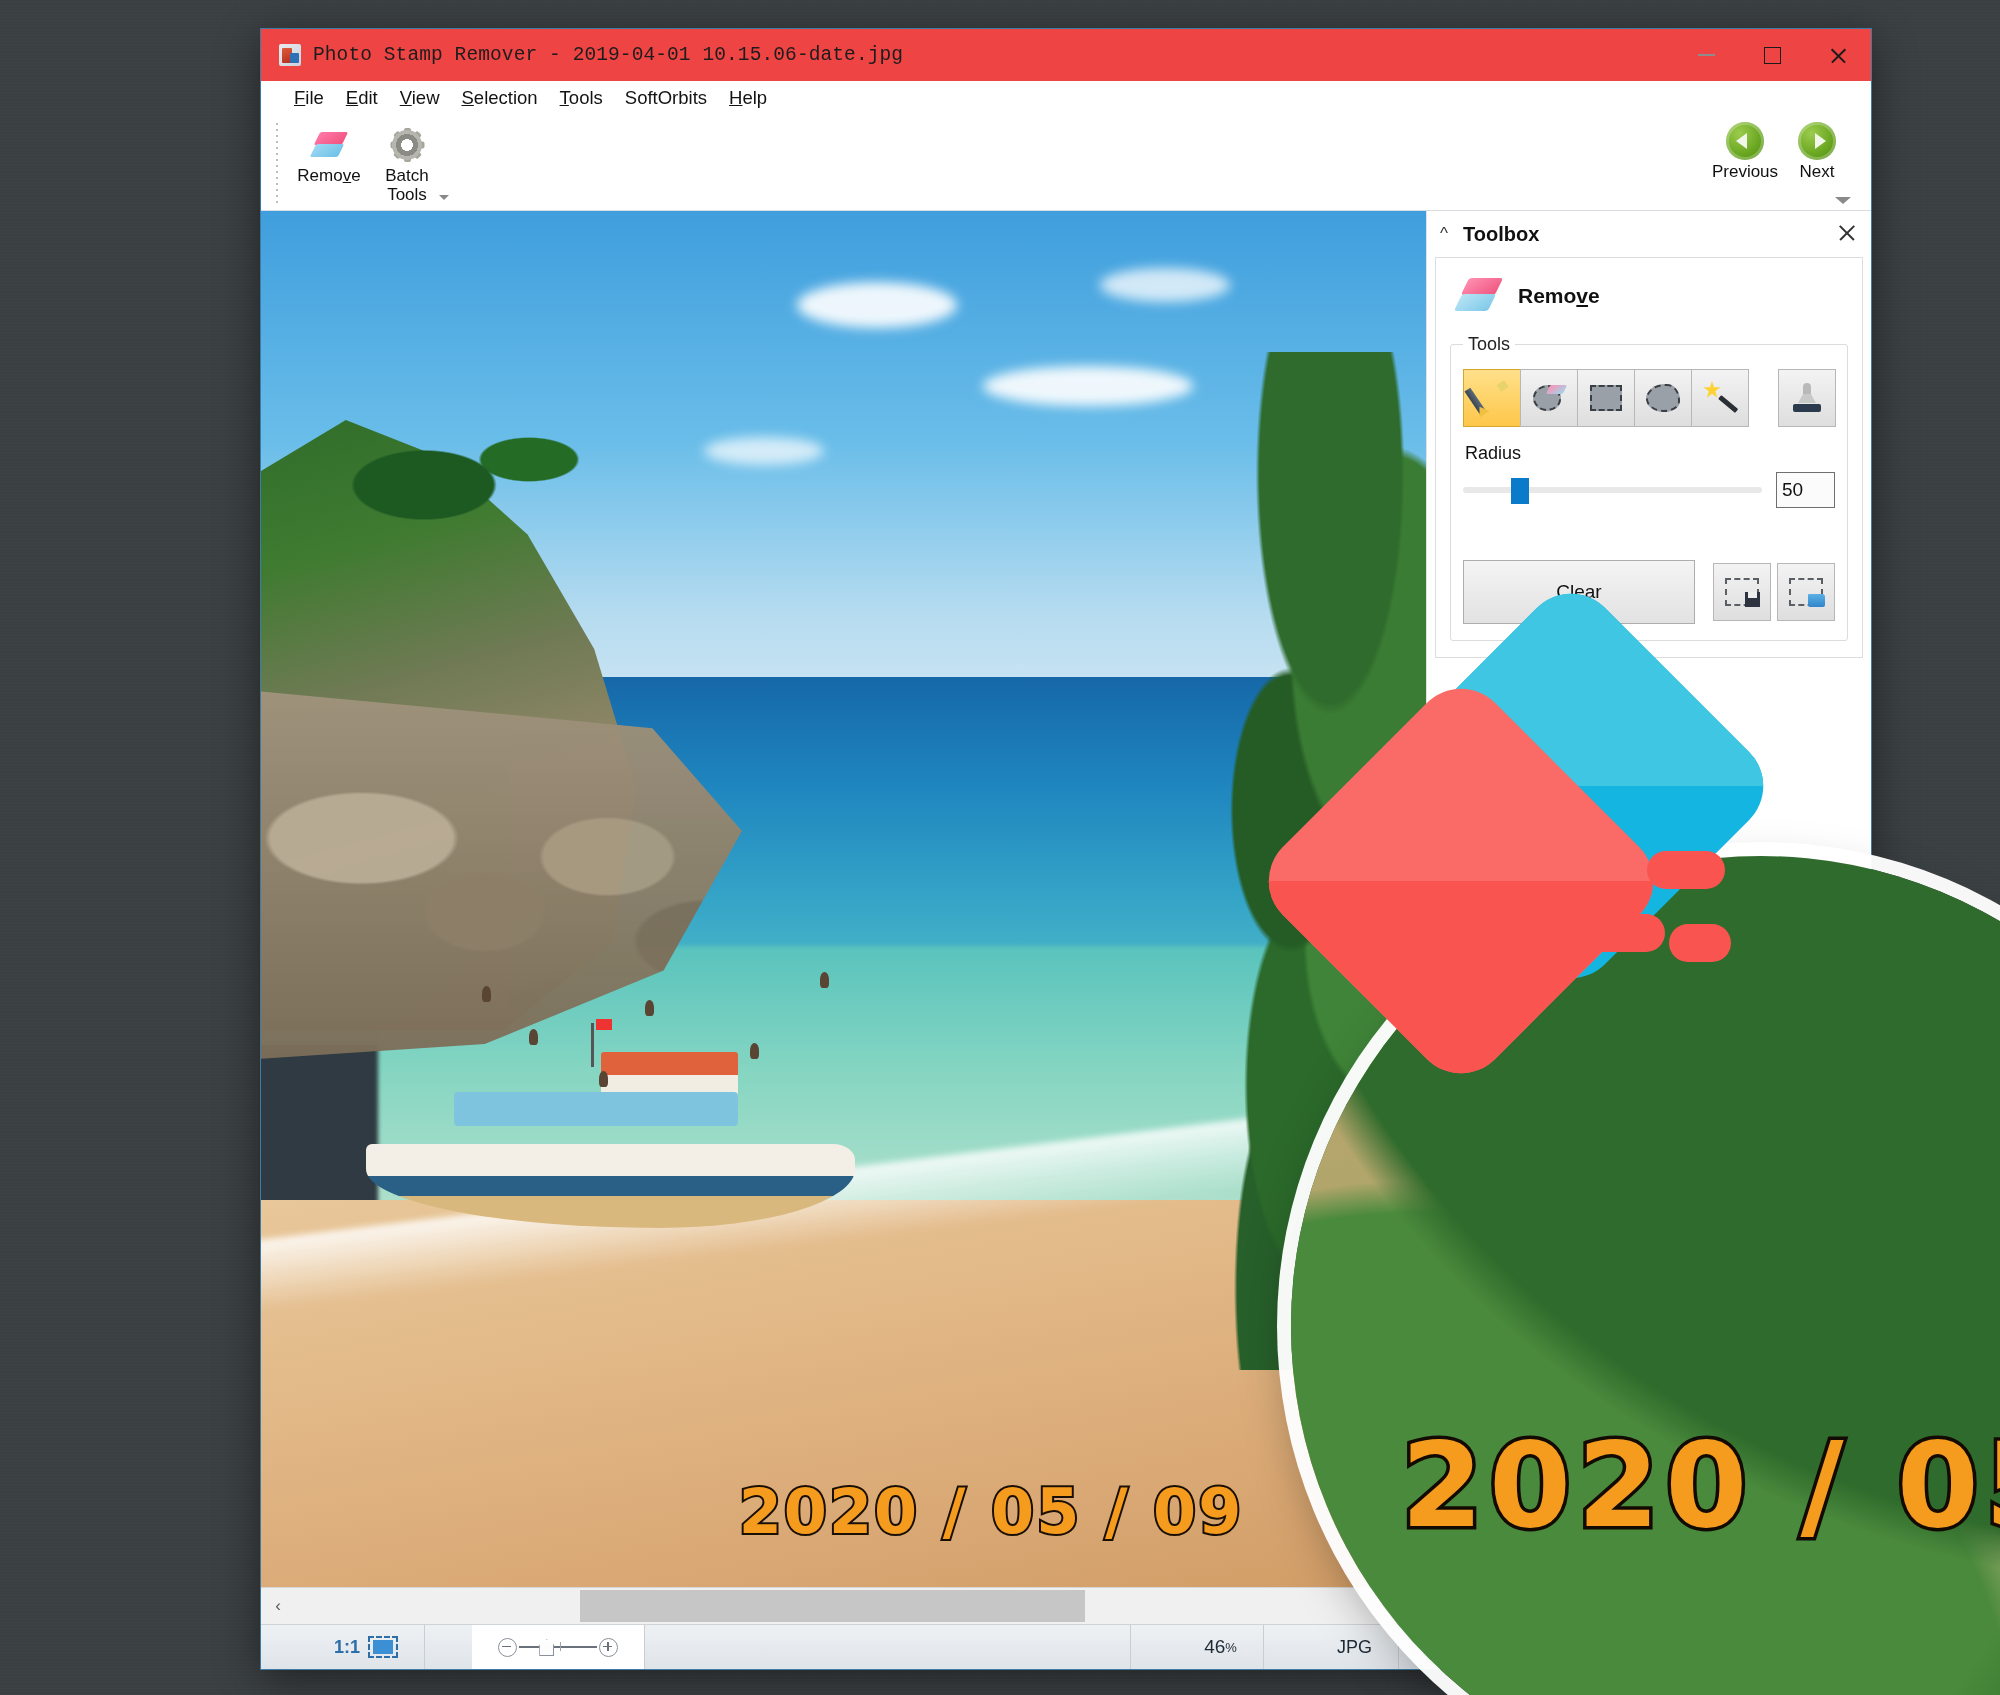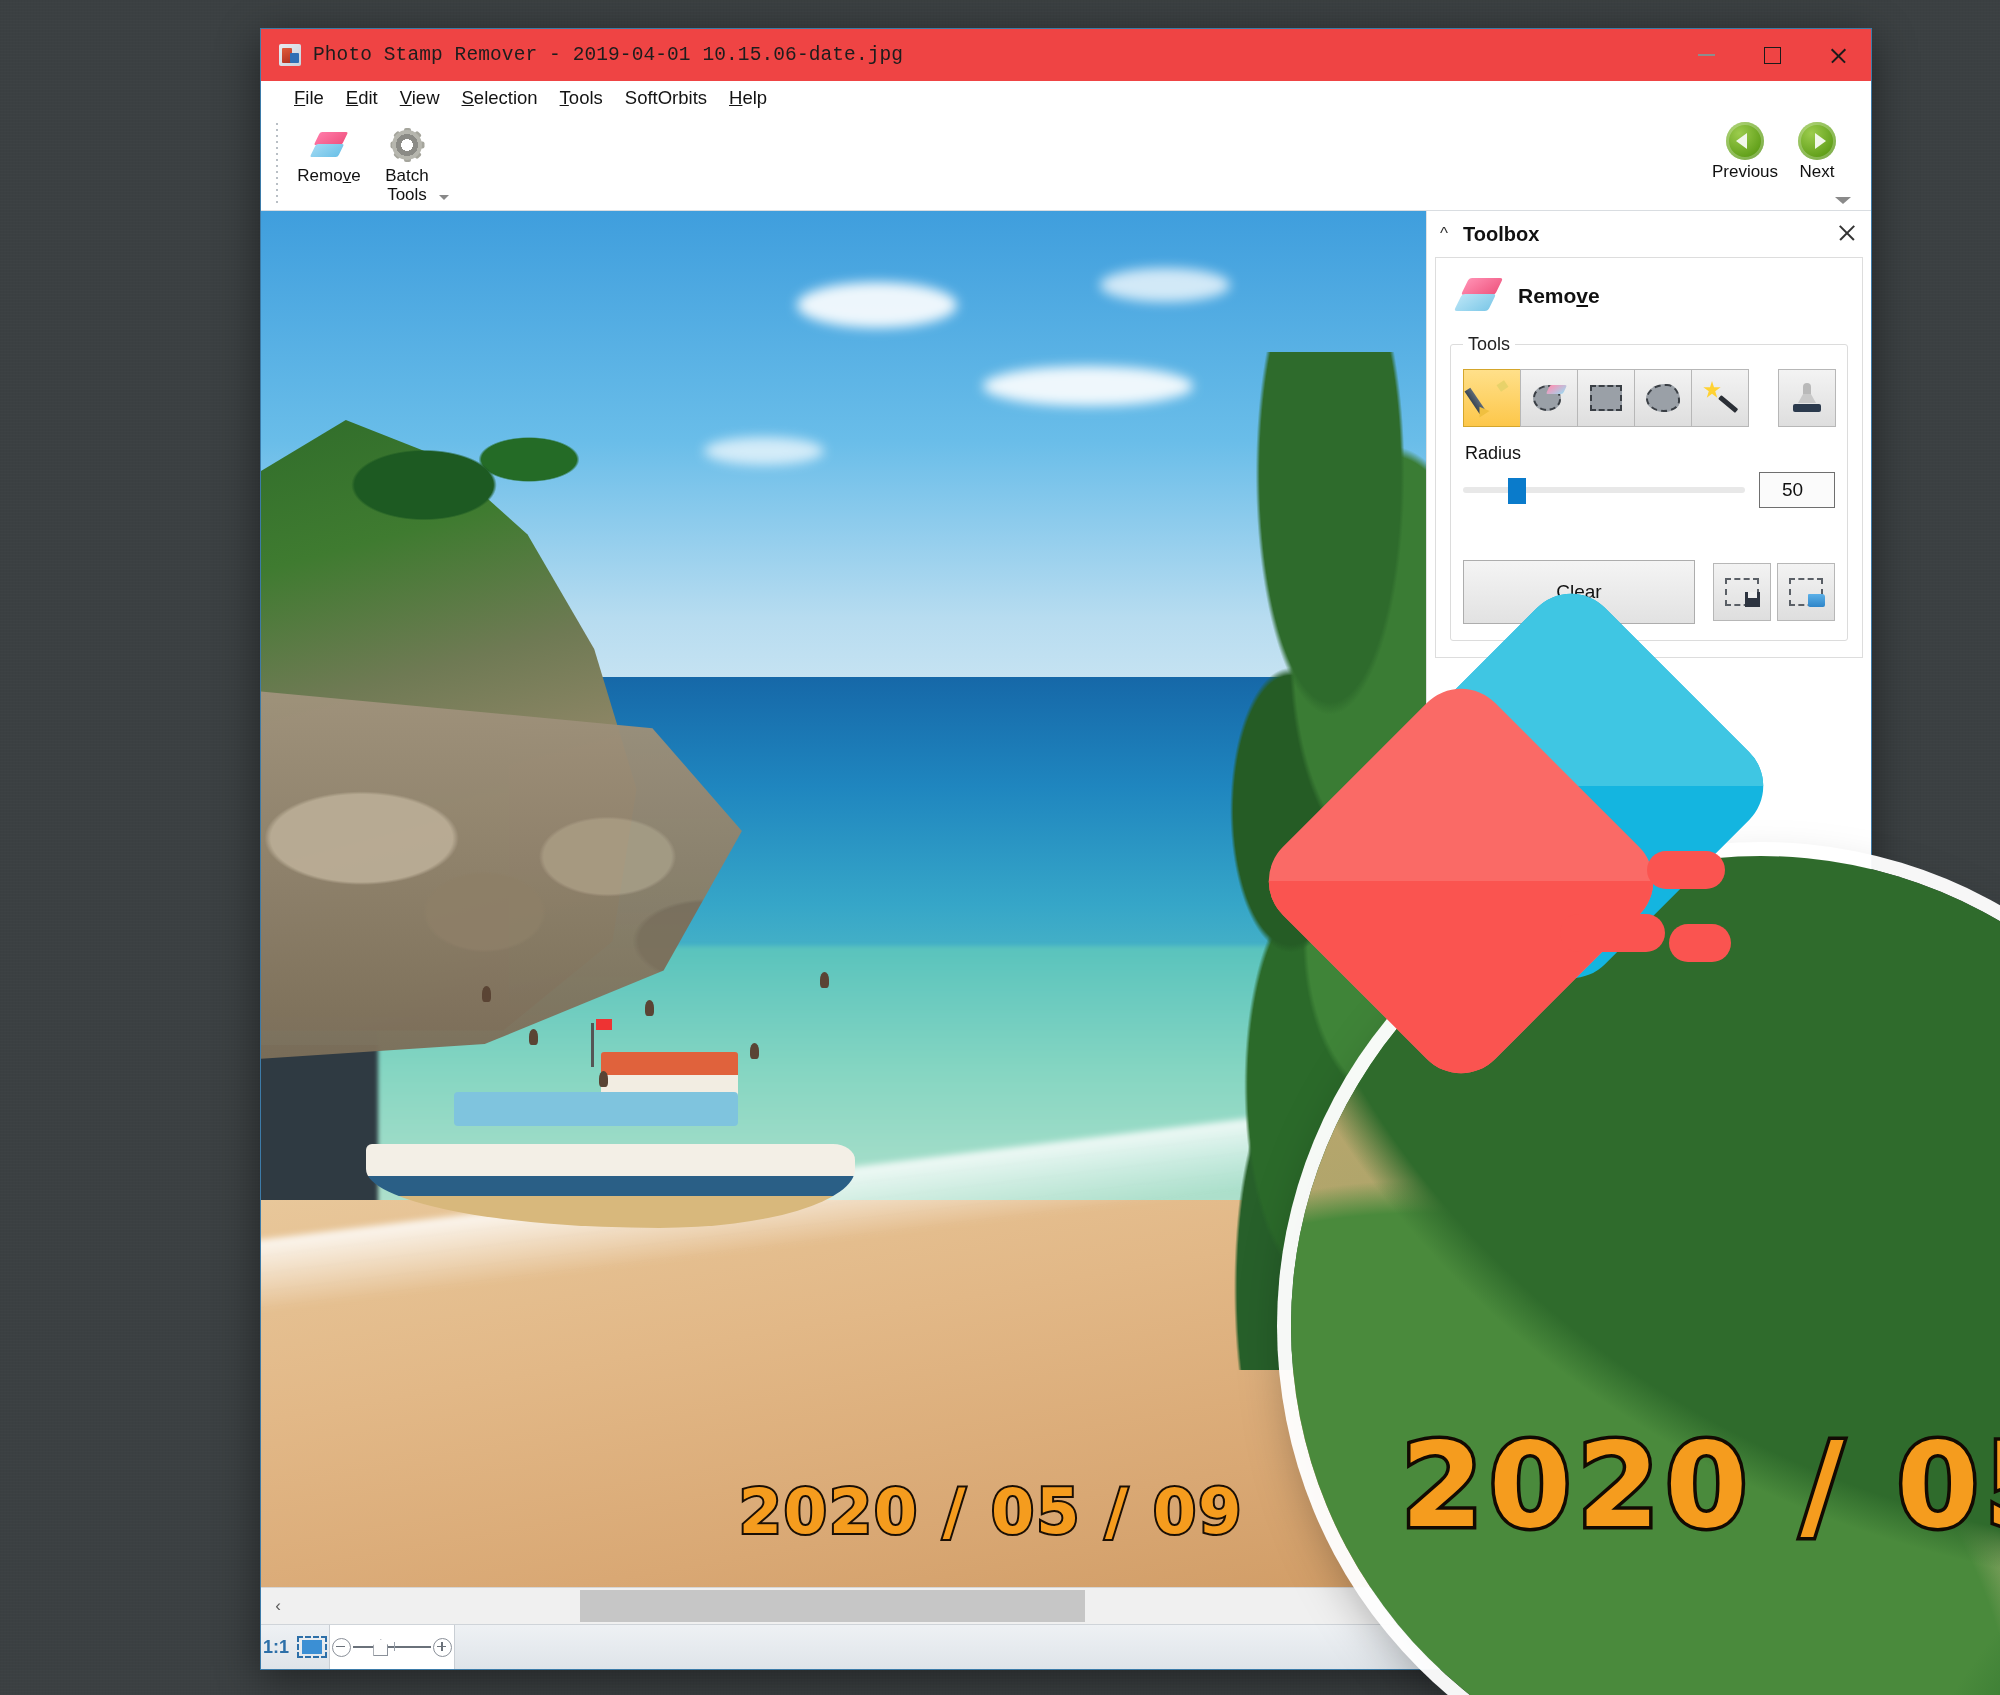--- a/index.html
+++ b/index.html
@@ -262,21 +262,21 @@
      clip-path:polygon(28% 0,72% 0,100% 100%,0 100%);}
   .ti-stamp .b{position:absolute;left:3px;bottom:3px;width:28px;height:8px;background:#2b3a4d;border-radius:2px;}
 
   .radius-lab{font-size:18px;color:#111;margin:2px 0 8px 2px;}
   .slider-row{display:flex;align-items:center;gap:14px;}
   .slider{position:relative;flex:1;height:24px;}
   .slider .track{position:absolute;left:0;right:0;top:9px;height:6px;background:#e8e8e8;border-radius:3px;}
   .slider .thumb{position:absolute;left:16%;top:0;width:18px;height:26px;background:#0a7bcb;}
   .radius-box{
     width:52px;height:34px;border:1px solid #6f6f6f;background:#fbfbfb;
-    font-size:19px;color:#111;display:flex;align-items:center;padding-left:22px;
+    font-size:19px;color:#111;display:flex;align-items:center;padding-left:5px;
   }
   .btn-row{display:flex;align-items:center;margin-top:52px;}
   .btn-clear{
     flex:0 0 auto;width:230px;height:62px;background:linear-gradient(180deg,#f4f4f4,#e2e2e2);
     border:1px solid #adadad;font-size:19px;color:#111;display:flex;align-items:center;justify-content:center;
   }
   .btn-clear u{text-decoration:underline;}
   .icon-btn{width:56px;height:56px;background:linear-gradient(180deg,#f3f3f3,#dedede);
     border:1px solid #b7b7b7;display:flex;align-items:center;justify-content:center;}
   .ib-sel{width:30px;height:24px;border:2px dashed #5a5f66;position:relative;}
@@ -334,21 +334,21 @@
     color:#f59c1e;letter-spacing:6px;white-space:nowrap;
     -webkit-text-stroke:7px #120a03;paint-order:stroke fill;
   }
 
   
   .statusbar{
     height:44px;flex:0 0 44px;display:flex;align-items:stretch;
     background:linear-gradient(180deg,#eef1f4,#dfe4e9);border-top:1px solid #cfd4d9;
     font-size:18px;color:#1f2a35;
   }
-  .sb-cell{display:flex;align-items:center;justify-content:center;padding:0 2px;border-right:1px solid #c9ced4;}
+  .sb-cell{display:flex;align-items:center;justify-content:center;padding:0 26px;border-right:1px solid #c9ced4;margin-left:47px;}
   .sb-11{color:#2c6fa8;font-weight:700;gap:8px;}
   .sb-fit{width:26px;height:18px;border:2px dashed #2c6fa8;position:relative;}
   .sb-fit::after{content:"";position:absolute;left:3px;top:2px;right:3px;bottom:2px;background:#3b8fd4;}
   .sb-zoom{background:#fff;width:120px;display:flex;align-items:center;justify-content:center;gap:0;}
   .zc{width:17px;height:17px;border-radius:50%;border:1.5px solid #8a9099;position:relative;flex:0 0 17px;background:#fff;}
   .zc::before{content:"";position:absolute;left:3px;top:7px;width:9px;height:1.6px;background:#6a717a;}
   .zc.plus::after{content:"";position:absolute;left:7px;top:3px;width:1.6px;height:9px;background:#6a717a;}
   .ztrack{flex:1;height:1.6px;background:#6a717a;margin:0 2px;position:relative;}
   .zhandle{position:absolute;left:26%;top:-7px;width:13px;height:15px;background:#fdfdfd;border:1.4px solid #8a9099;
      clip-path:polygon(50% 0,100% 34%,100% 100%,0 100%,0 34%);}

